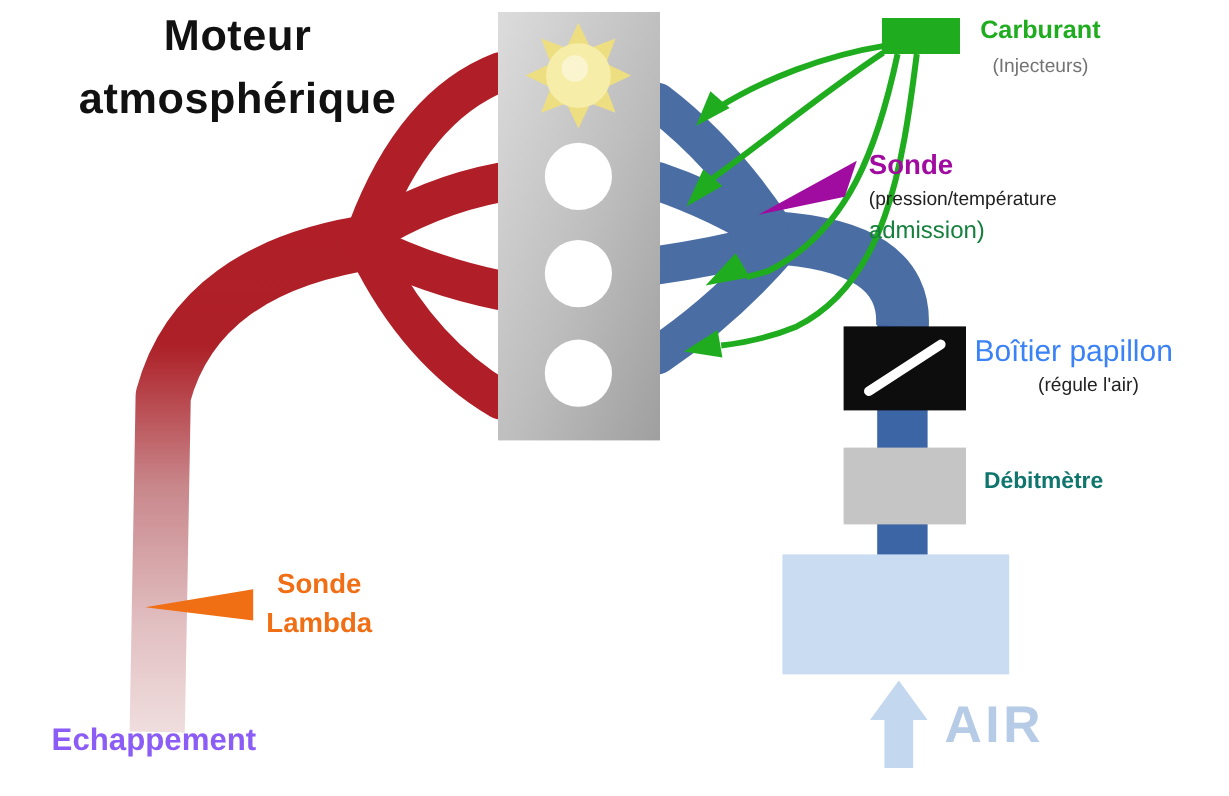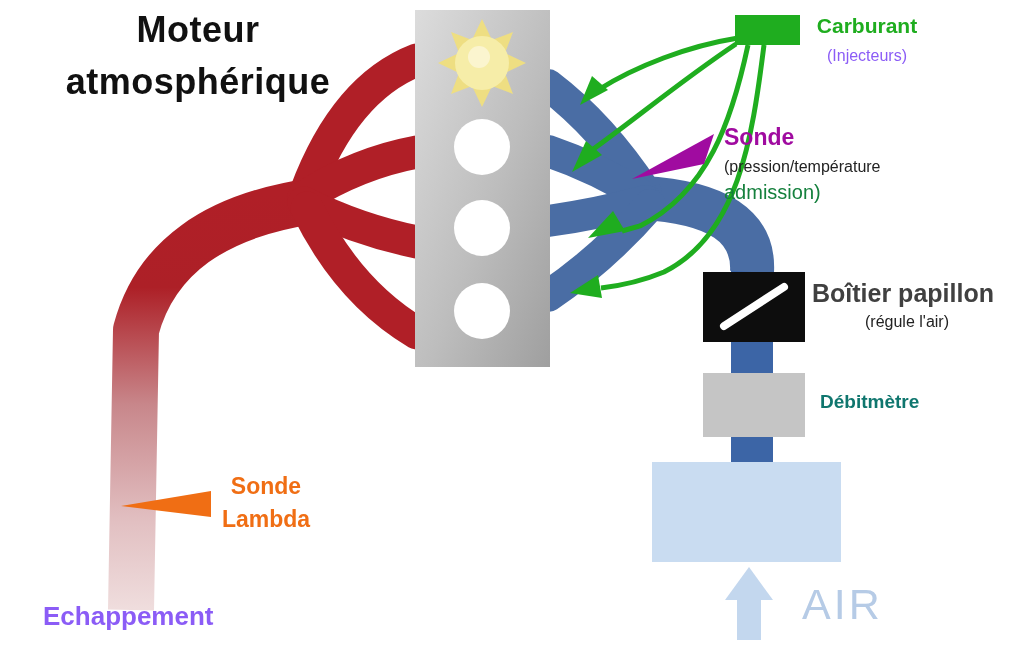--- a/index.html
+++ b/index.html
@@ -5,32 +5,32 @@
   html,body{margin:0;padding:0;background:#ffffff;}
   body{width:1024px;height:663px;position:relative;overflow:hidden;
        font-family:"Liberation Sans","DejaVu Sans",sans-serif;}
   .stage{position:absolute;left:0;top:0;width:1024px;height:663px;}
   svg{position:absolute;left:0;top:0;}
   .lbl{position:absolute;white-space:nowrap;}
   .title{left:0;top:4px;width:340px;text-align:center;color:#111;
          font-size:36px;font-weight:bold;line-height:52px;letter-spacing:0.5px;padding-left:28px;}
   .carb{left:806px;top:14px;width:122px;text-align:center;color:#1fad1f;
         font-size:21px;font-weight:bold;}
-  .carb-sub{left:806px;top:47px;width:122px;text-align:center;color:#8b5cf6;
+  .carb-sub{left:806px;top:47px;width:122px;text-align:center;color:#737373;
         font-size:16px;}
   .sonde{left:724px;top:124px;color:#a00ba0;font-size:23px;font-weight:bold;}
   .sonde-sub1{left:724px;top:158px;color:#222;font-size:16px;}
   .sonde-sub2{left:724px;top:181px;color:#15803d;font-size:20px;}
-  .boitier{left:812px;top:279px;color:#404040;font-size:25px;font-weight:bold;}
+  .boitier{left:812px;top:279px;color:#3b82f6;font-size:25px;font-weight:normal;}
   .boitier-sub{left:812px;top:313px;width:190px;text-align:center;color:#222;
         font-size:16px;}
   .debit{left:820px;top:391px;color:#0f766e;font-size:19px;font-weight:bold;text-align:center;}
   .boite{left:431px;top:503px;color:#111;font-size:19px;font-weight:bold;}
-  .airword{left:787px;top:580px;color:#b6cbe6;font-size:43px;font-weight:normal;
-        letter-spacing:3px;margin-left:15px;}
+  .airword{left:787px;top:580px;color:#b6cbe6;font-size:43px;font-weight:bold;
+        letter-spacing:3px;}
   .lambda{left:196px;top:470px;width:140px;text-align:center;color:#f06e14;
         font-size:23px;font-weight:bold;line-height:33px;}
   .echap{left:43px;top:601px;color:#8b5cf6;font-size:26px;font-weight:bold;}
 </style>
 </head>
 <body>
 
 <div class="stage">
 
 <svg width="1024" height="663" viewBox="0 0 1024 663">

